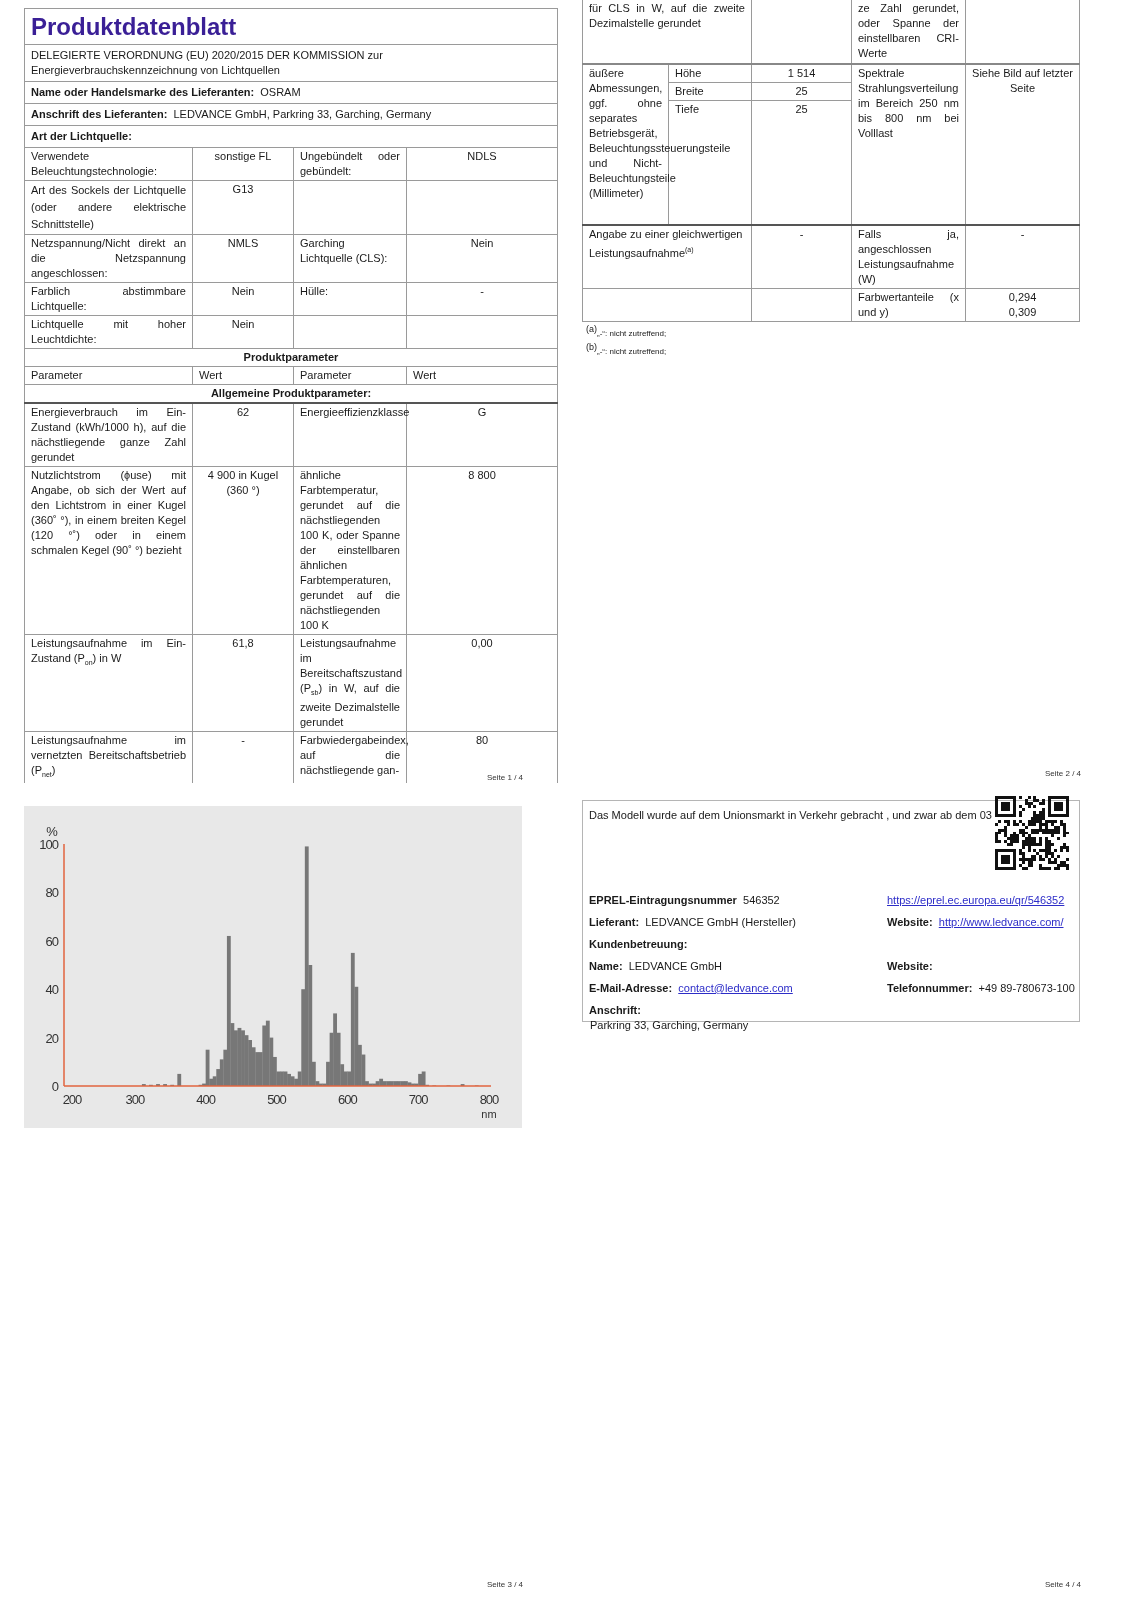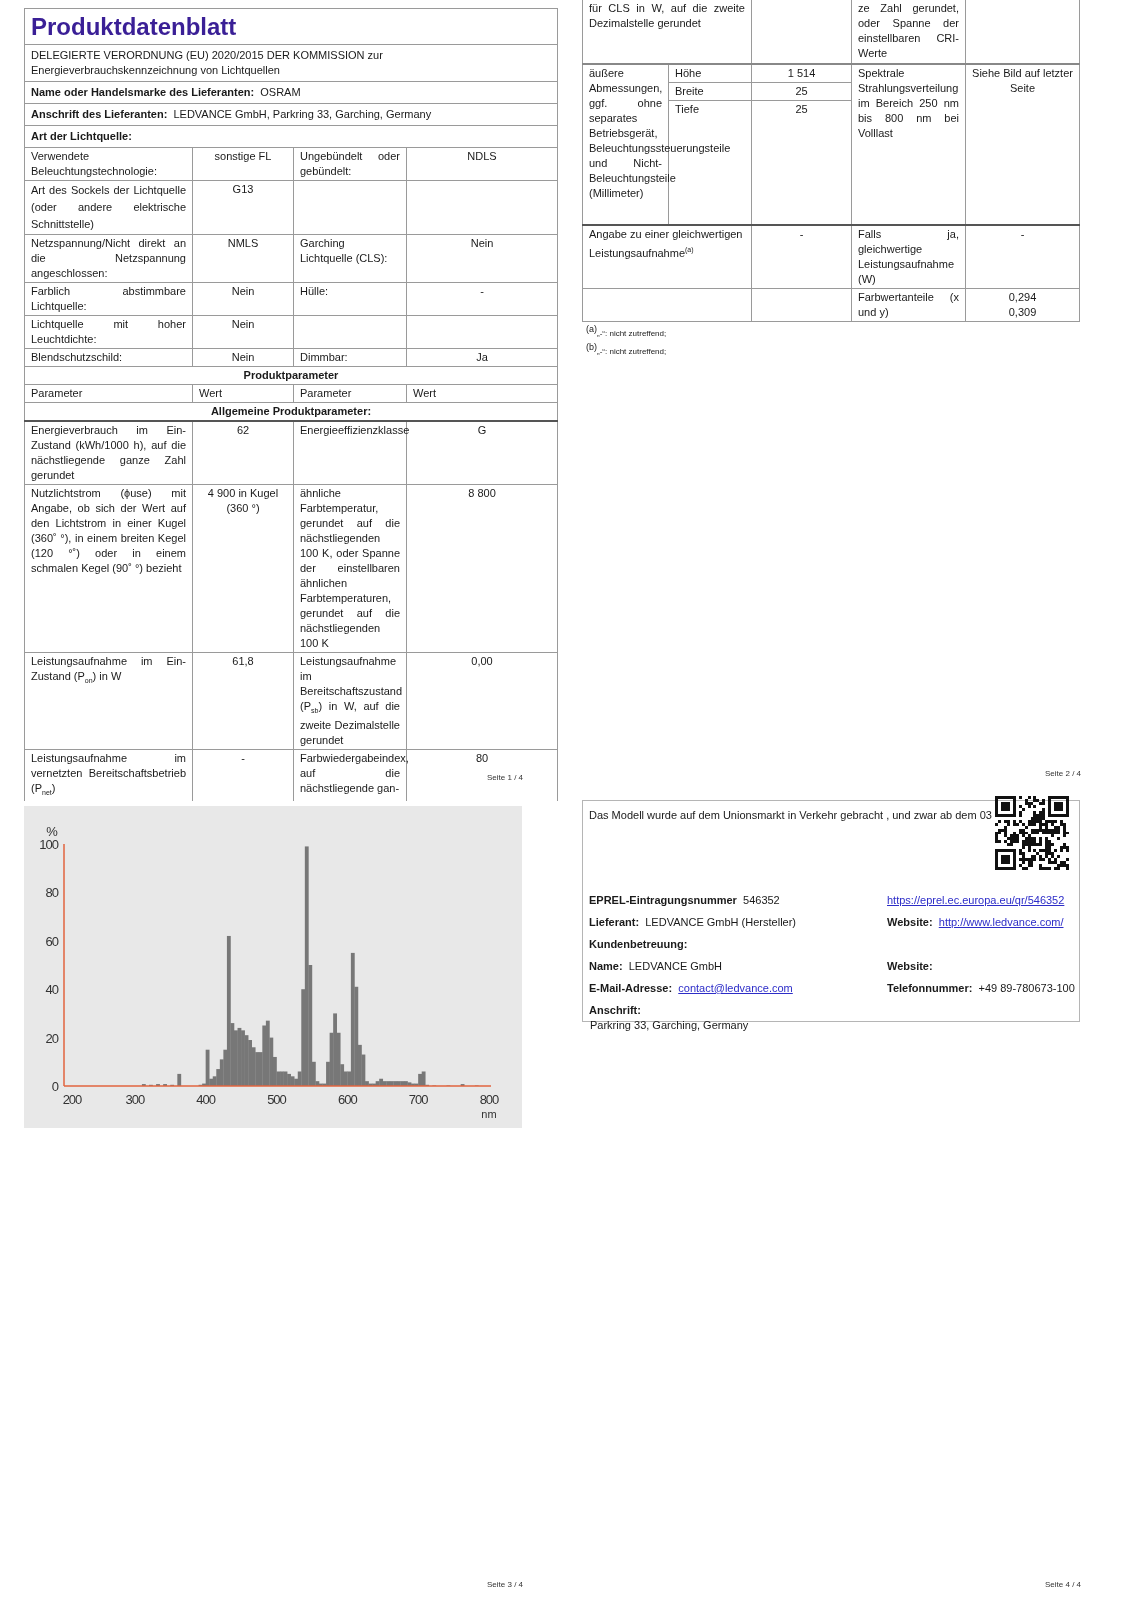--- a/index.html
+++ b/index.html
@@ -85,26 +85,20 @@
       <td class="j">Farblich abstimmbare Lichtquelle:</td>
       <td class="c">Nein</td>
       <td class="j">Hülle:</td>
       <td class="c">-</td>
     </tr>
     <tr>
       <td class="j">Lichtquelle mit hoher Leuchtdichte:</td>
       <td class="c">Nein</td>
       <td></td>
       <td class="c"></td>
-    </tr>
-    <tr>
-      <td>Blendschutzschild:</td>
-      <td class="c">Nein</td>
-      <td>Dimmbar:</td>
-      <td class="c">Ja</td>
     </tr>
     <tr>
       <td colspan="4" class="hd">Produktparameter</td>
     </tr>
   </tbody>
     </table>
 
   <table style="margin-top:-1px;">
     <colgroup>
         <col style="width:168px">
@@ -178,21 +172,21 @@
       <td>Breite</td>
       <td class="c">25</td>
     </tr>
     <tr>
       <td style="height:124px;">Tiefe</td>
       <td class="c">25</td>
     </tr>
     <tr>
       <td colspan="2" style="border-top:2px solid #555;"><span>Angabe zu einer gleichwertigen Leistungsaufnahme</span><sup style="font-size:7px;">(a)</sup></td>
       <td class="c" style="border-top:2px solid #555;">-</td>
-      <td class="j" style="border-top:2px solid #555;">Falls ja, gleichwertige Leistungsaufnahme (W)</td>
+      <td class="j" style="border-top:2px solid #555;">Falls ja, angeschlossen Leistungsaufnahme (W)</td>
       <td class="c" style="border-top:2px solid #555;">-</td>
     </tr>
     <tr>
       <td colspan="2"></td>
       <td></td>
       <td class="j">Farbwertanteile (x und y)</td>
       <td class="c">
         <div>0,294</div>
         <div>0,309</div>
       </td>

